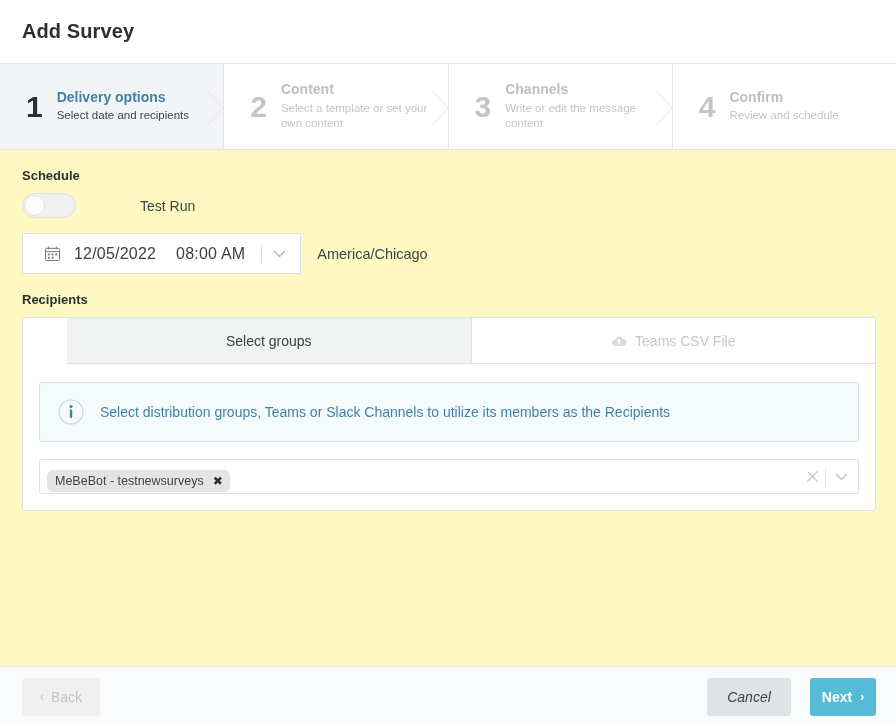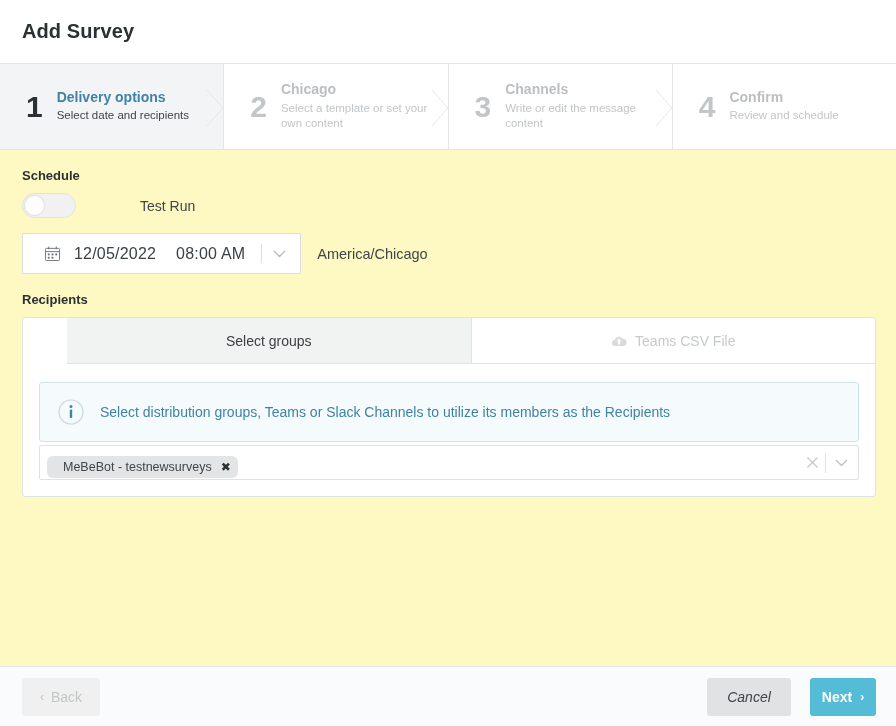--- a/index.html
+++ b/index.html
@@ -178,41 +178,41 @@
 
   .panel-inner { padding: 18px 16px 16px 16px; }
 
   .info-box {
     border: 1px solid #cfe3ea;
     background: #f5fbfc;
     border-radius: 3px;
     display: flex;
     align-items: center;
     padding: 16px 18px;
-    margin-bottom: 3px;
+    margin-bottom: 17px;
   }
   .info-icon { flex: 0 0 auto; margin-right: 16px; display:flex; }
   .info-text { font-size: 14px; color: #3f82a6; line-height: 1.3; }
 
   .multiselect {
     border: 1px solid #dfe1e3;
     background: #fff;
     border-radius: 2px;
     display: flex;
     align-items: center;
     height: 35px;
     padding: 0 2px 0 7px;
   }
   .chip {
     display: inline-flex;
     align-items: center;
     background: #e3e4e5;
     border-radius: 6px;
     height: 22px;
-    padding: 0 7px 0 16px;
+    padding: 0 7px 0 8px;
     font-size: 12.5px;
     color: #3f4549;
     margin-top: 8px;
   }
   .chip .chip-x {
     margin-left: 9px;
     font-size: 12px;
     font-weight: bold;
     color: #2b3033;
     line-height: 1;
@@ -294,21 +294,21 @@
         <svg width="18" height="38" viewBox="0 0 18 38">
           <path d="M0 0 L17 19 L0 38" fill="#f3f4f5" stroke="#e4e6e8" stroke-width="1"></path>
           <path d="M0 0 L0 38" stroke="#f3f4f5" stroke-width="2"></path>
         </svg>
       </div>
     </div>
 
     <div class="step">
       <div class="step-num">2</div>
       <div class="step-text">
-        <div class="step-label">Chicago</div>
+        <div class="step-label">Content</div>
         <div class="step-desc">Select a template or set your own content</div>
       </div>
       <div class="chev">
         <svg width="18" height="38" viewBox="0 0 18 38">
           <path d="M0 0 L17 19 L0 38" fill="#ffffff" stroke="#e4e6e8" stroke-width="1"></path>
           <path d="M0 0 L0 38" stroke="#ffffff" stroke-width="2"></path>
         </svg>
       </div>
     </div>
 

